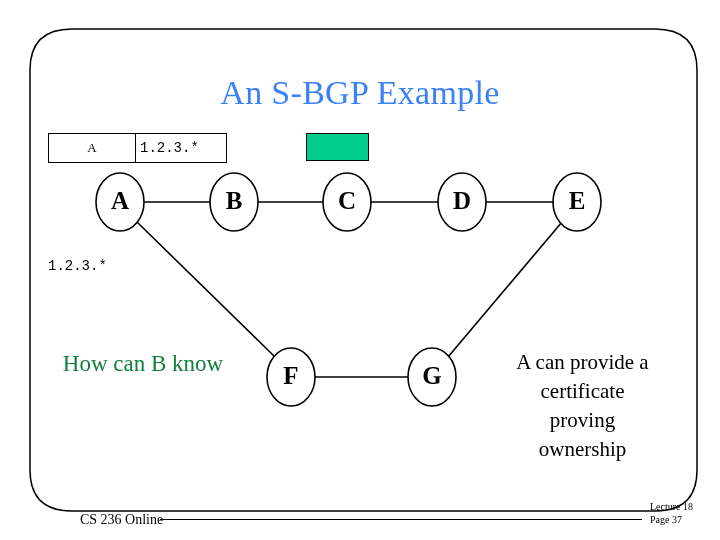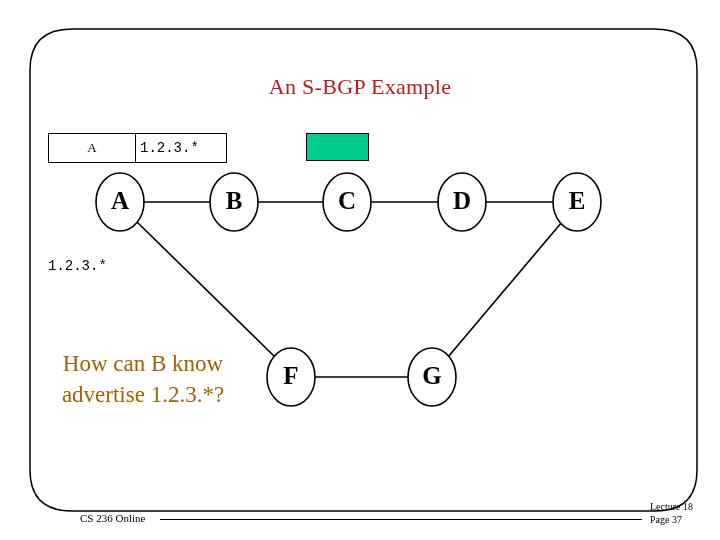--- a/index.html
+++ b/index.html
@@ -26,23 +26,23 @@
   }
 
   
   .title {
     position: absolute;
     left: 0;
     top: 74px;
     width: 720px;
     text-align: center;
     font-family: "Liberation Serif", serif;
-    font-size: 22px;
+    font-size: 34px;
     font-weight: normal;
-    color: #b91c1c;
+    color: #3b82f6;
     letter-spacing: 0.3px;
     white-space: nowrap;
   }
 
   
   .adv-table {
     position: absolute;
     left: 48px;
     top: 133px;
     border-collapse: collapse;
@@ -121,21 +121,21 @@
   
   .question-text {
     position: absolute;
     left: 28px;
     top: 348px;
     width: 230px;
     text-align: center;
     font-family: "Liberation Serif", serif;
     font-size: 23px;
     line-height: 31px;
-    color: #a16207;
+    color: #15803d;
   }
 
   
   .answer-text {
     position: absolute;
     left: 480px;
     top: 348px;
     width: 205px;
     text-align: center;
     font-family: "Liberation Serif", serif;
@@ -143,21 +143,21 @@
     line-height: 29px;
     color: #000000;
   }
 
   
   .footer-course {
     position: absolute;
     left: 80px;
     top: 512px;
     font-family: "Liberation Serif", serif;
-    font-size: 11px;
+    font-size: 14px;
     color: #000000;
     white-space: nowrap;
   }
   .footer-rule {
     position: absolute;
     left: 160px;
     top: 519px;
     width: 482px;
     height: 0;
     border-top: 1.3px solid #000000;
@@ -243,23 +243,28 @@
       </g>
       <g>
         <ellipse class="node-ellipse" cx="432" cy="377" rx="24" ry="29"></ellipse>
         <text class="node-label" x="432" y="378">G</text>
       </g>
     </g>
   </svg>
 
   <div class="question-text">
     <div>How can B know</div>
-    <div>advertise 1.2.3.*?</div>
   </div>
 
+  <div class="answer-text">
+    <div>A can provide a</div>
+    <div>certificate</div>
+    <div>proving</div>
+    <div>ownership</div>
+  </div>
 
   <div class="footer-course">CS 236 Online</div>
   <div class="footer-rule"></div>
   <div class="footer-meta">
     <div>Lecture 18</div>
     <div>Page 37</div>
   </div>
 
 </div>
 

